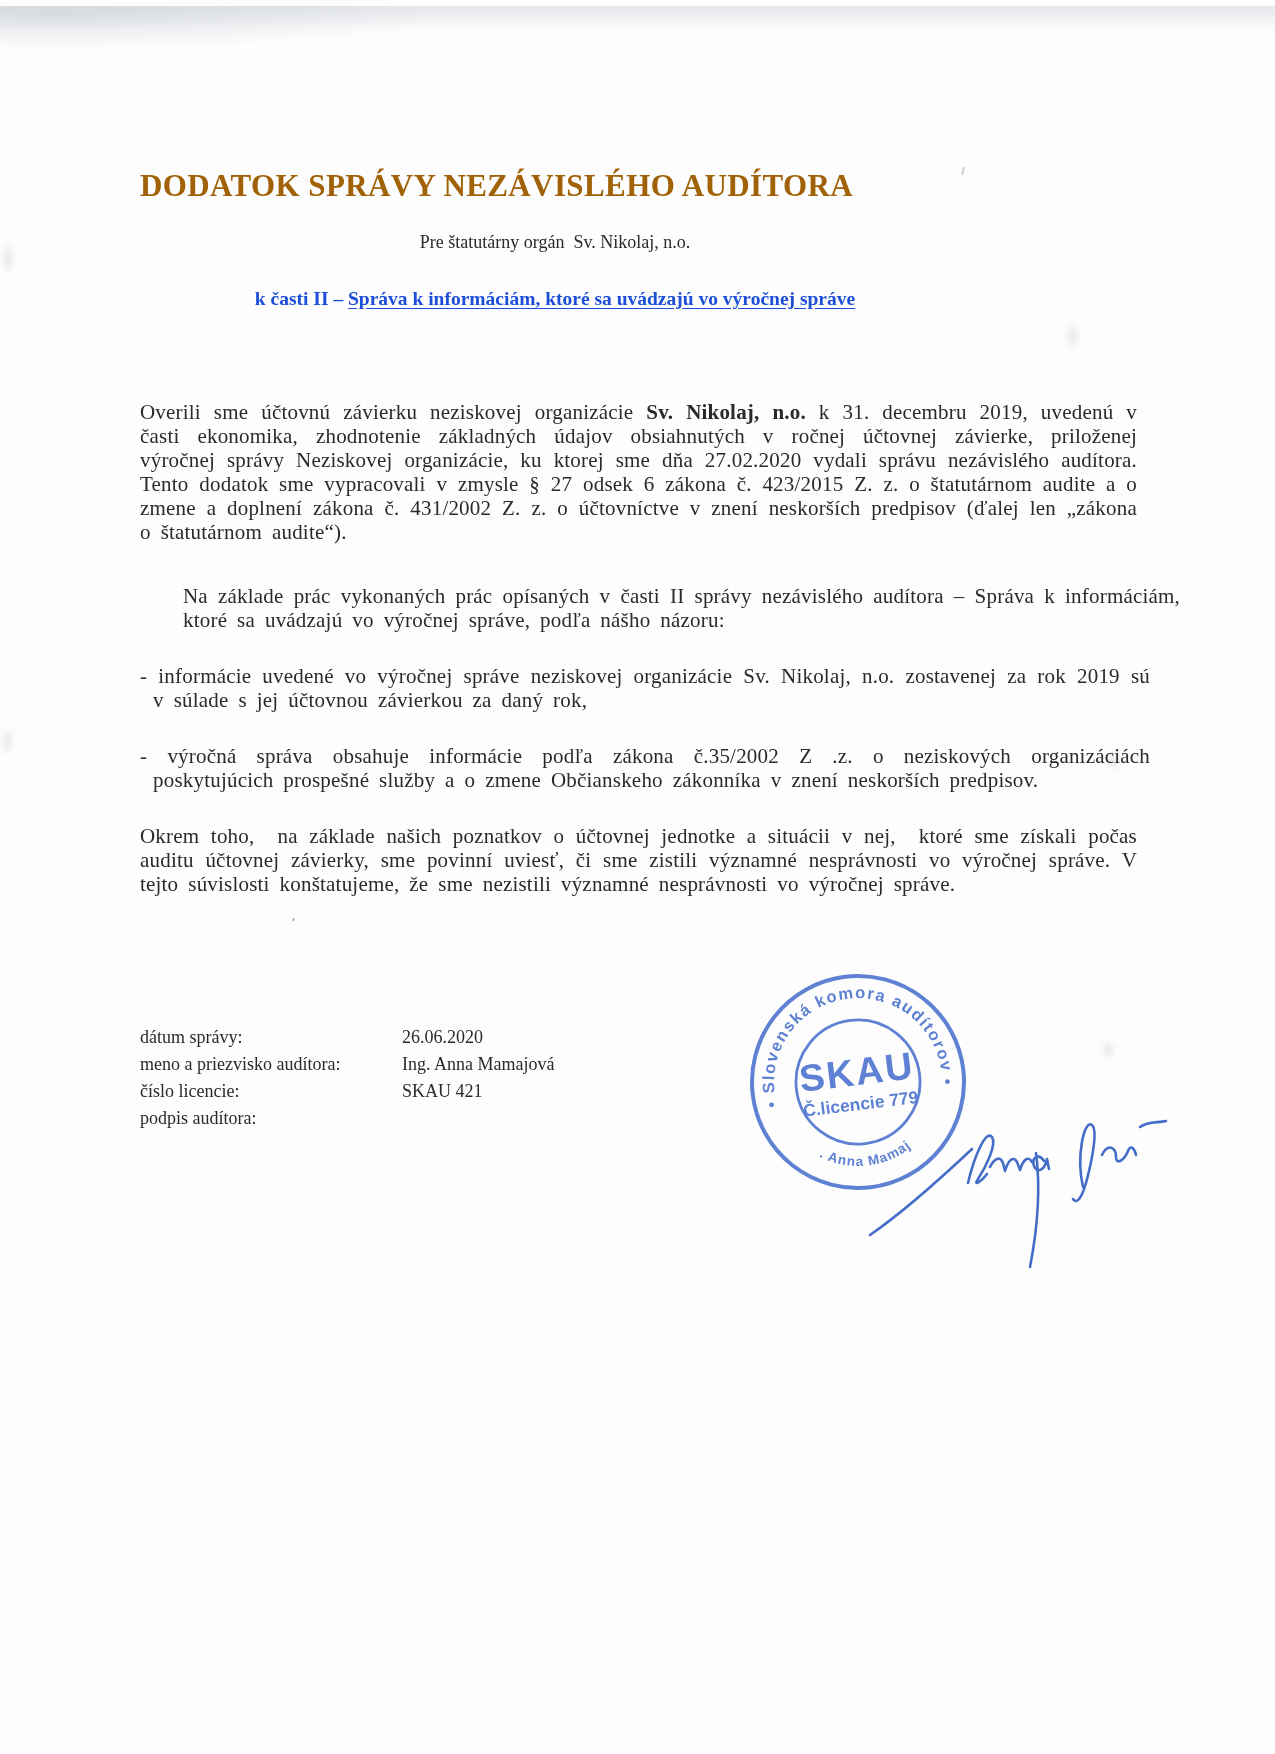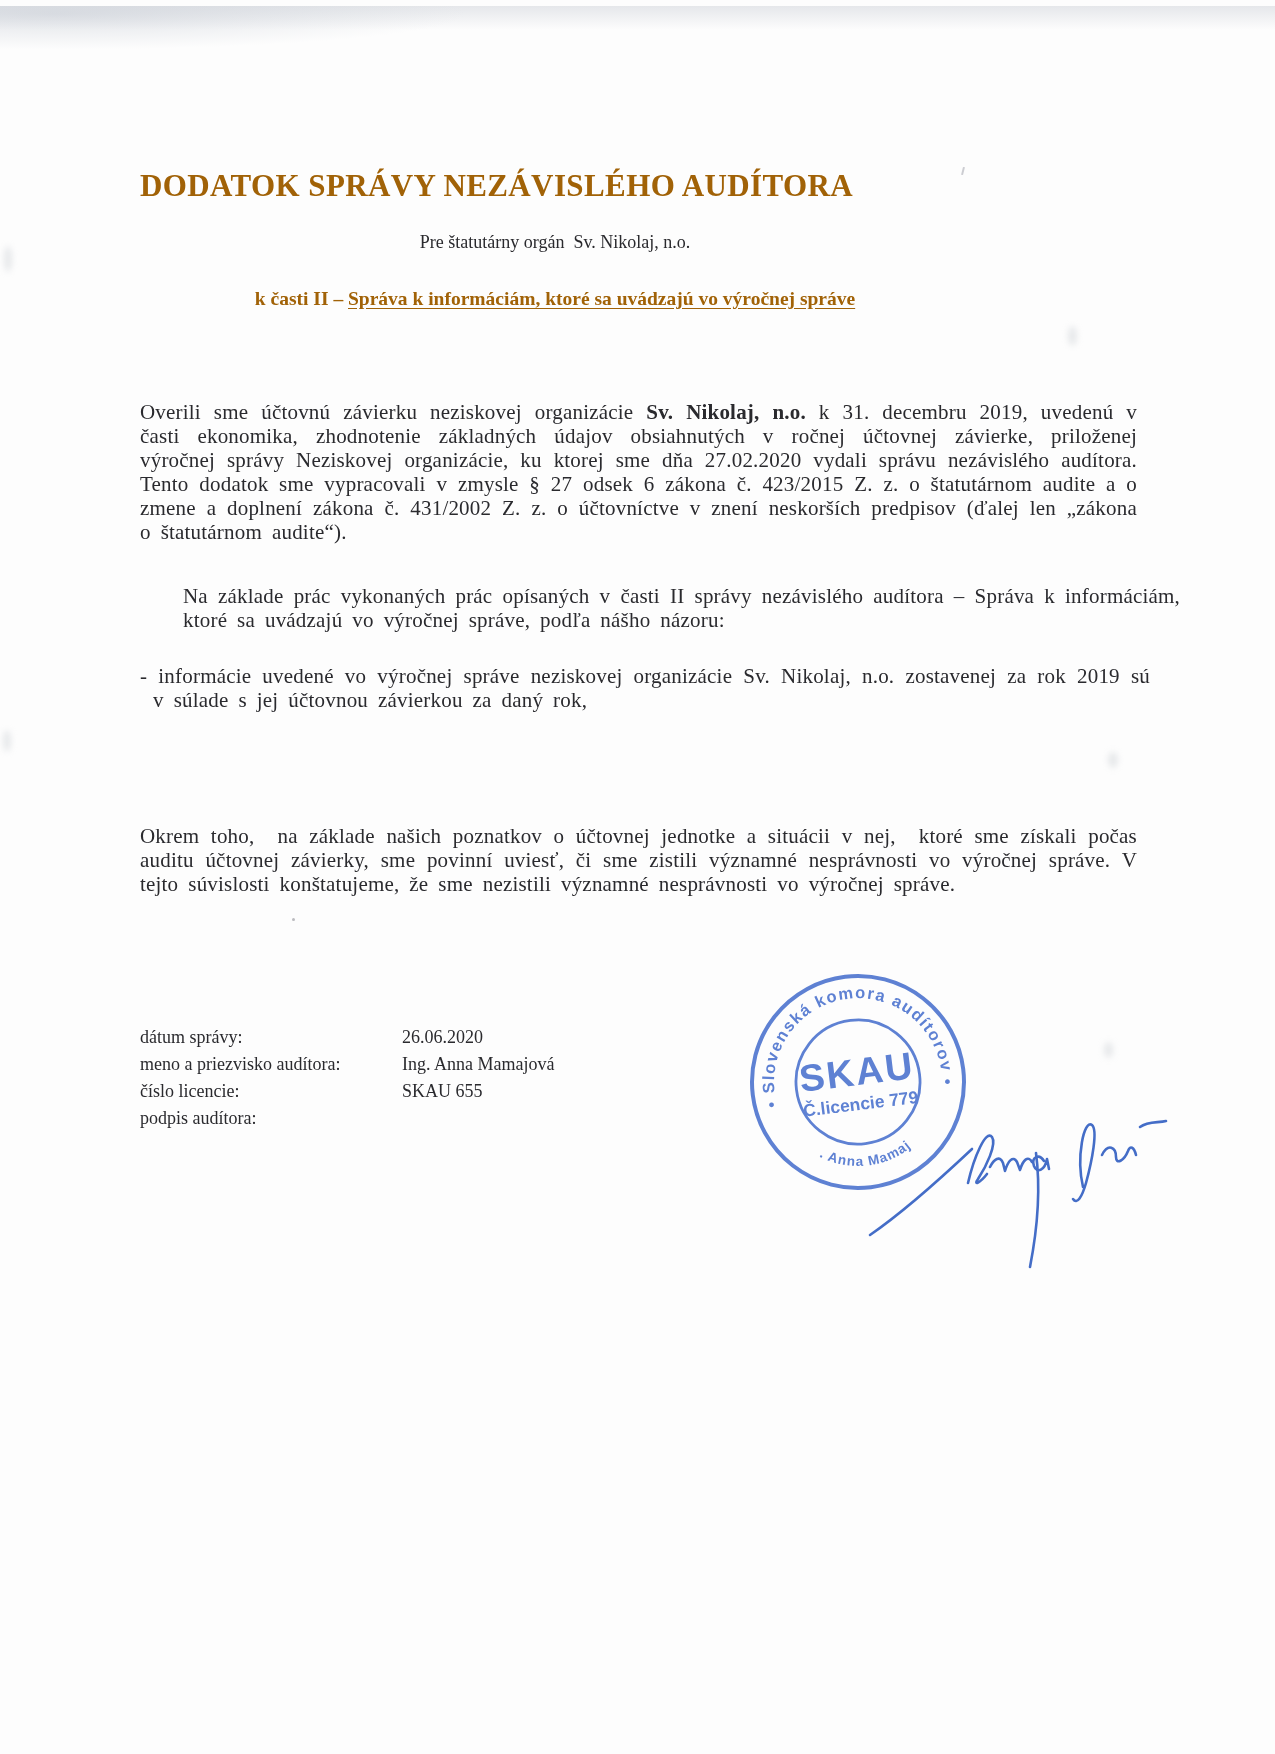--- a/index.html
+++ b/index.html
@@ -34,21 +34,21 @@
     position:absolute;top:168px;left:140px;width:830px;
     text-align:left;font-size:31px;font-weight:bold;color:#a16207;
     letter-spacing:.4px;
   }
   .subtitle{
     position:absolute;top:232px;left:140px;width:830px;
     text-align:center;font-size:18px;white-space:pre-wrap;
   }
   .section-heading{
     position:absolute;top:288px;left:140px;width:830px;
-    text-align:center;font-size:19.5px;font-weight:bold;color:#a16207;
+    text-align:center;font-size:19.5px;font-weight:bold;color:#1d4ed8;
   }
   .section-heading .u{text-decoration:underline;text-underline-offset:3px;}
 
   
   .bodytext{
     position:absolute;left:140px;width:997px;
     font-size:21px;line-height:24px;
     text-align:justify;word-spacing:4.5px;letter-spacing:.2px;
   }
   .p1{top:400px;}
@@ -87,35 +87,36 @@
   <div class="title">DODATOK SPRÁVY NEZÁVISLÉHO AUDÍTORA</div>
   <div class="subtitle">Pre štatutárny orgán  Sv. Nikolaj, n.o.</div>
   <div class="section-heading"><span>k časti II – </span><span class="u">Správa k informáciám, ktoré sa uvádzajú vo výročnej správe</span></div>
 
   <div class="bodytext p1"><span>Overili sme účtovnú závierku neziskovej organizácie </span><strong>Sv. Nikolaj, n.o.</strong><span> k 31. decembru 2019, uvedenú v časti ekonomika, zhodnotenie základných údajov obsiahnutých v ročnej účtovnej závierke, priloženej výročnej správy Neziskovej organizácie, ku ktorej sme dňa 27.02.2020 vydali správu nezávislého audítora. Tento dodatok sme vypracovali v zmysle § 27 odsek 6 zákona č. 423/2015 Z. z. o štatutárnom audite a o zmene a doplnení zákona č. 431/2002 Z. z. o účtovníctve v znení neskorších predpisov (ďalej len „zákona o štatutárnom audite“).</span></div>
 
   <div class="bodytext p2">Na základe prác vykonaných prác opísaných v časti II správy nezávislého audítora – Správa k informáciám, ktoré sa uvádzajú vo výročnej správe, podľa nášho názoru:</div>
 
   <div class="bodytext b1 bullet">- informácie uvedené vo výročnej správe neziskovej organizácie Sv. Nikolaj, n.o. zostavenej za rok 2019 sú v súlade s jej účtovnou závierkou za daný rok,</div>
 
+  <div class="bodytext b2 bullet">- výročná správa obsahuje informácie podľa zákona č.35/2002 Z .z. o neziskových organizáciách poskytujúcich prospešné služby a o zmene Občianskeho zákonníka v znení neskorších predpisov.</div>
 
   <div class="bodytext p3">Okrem toho,  na základe našich poznatkov o účtovnej jednotke a situácii v nej,  ktoré sme získali počas auditu účtovnej závierky, sme povinní uviesť, či sme zistili významné nesprávnosti vo výročnej správe. V tejto súvislosti konštatujeme, že sme nezistili významné nesprávnosti vo výročnej správe.</div>
 
   <div class="details">
     <div class="drow">
       <span class="dlabel">dátum správy:</span>
       <span class="dvalue">26.06.2020</span>
     </div>
     <div class="drow">
       <span class="dlabel">meno a priezvisko audítora:</span>
       <span class="dvalue">Ing. Anna Mamajová</span>
     </div>
     <div class="drow">
       <span class="dlabel">číslo licencie:</span>
-      <span class="dvalue">SKAU 655</span>
+      <span class="dvalue">SKAU 421</span>
     </div>
     <div class="drow">
       <span class="dlabel">podpis audítora:</span>
       <span class="dvalue"></span>
     </div>
   </div>
 
   <svg class="stamp-svg" width="260" height="260" viewBox="0 0 260 260">
     <g transform="rotate(-7 130 130)" fill="none" stroke="#4d74cf">
       <circle cx="130" cy="130" r="106" stroke-width="4"></circle>

